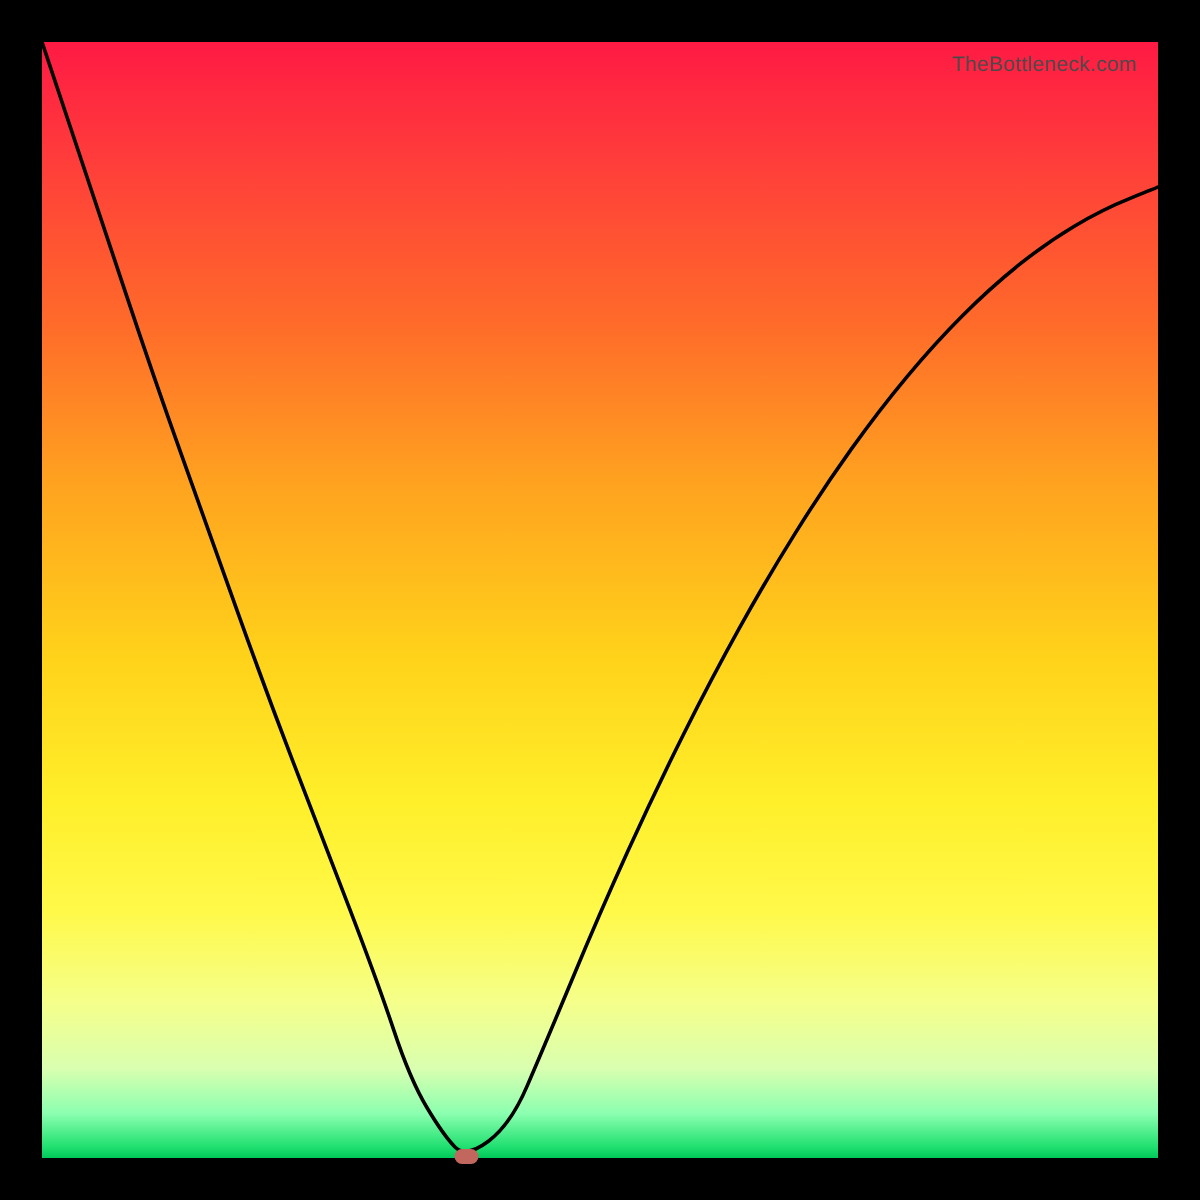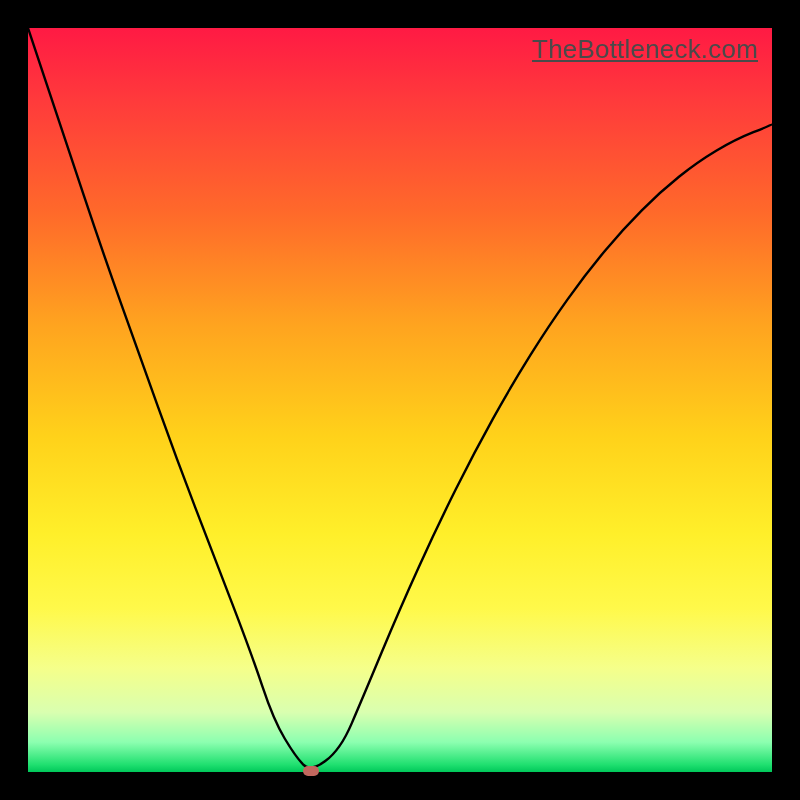--- a/index.html
+++ b/index.html
@@ -29,26 +29,25 @@
       #8cffb0 96%,
       #20e070 99%,
       #00c85a 100%
     );
   }
   .watermark {
     position: absolute;
     top: 6px;
     right: 14px;
     font-family: Arial, Helvetica, sans-serif;
-    font-size: 26px;
+    font-size: 14px;
     font-weight: 500;
     color: #4a4a4a;
     letter-spacing: 0.2px;
     pointer-events: none;
-    text-decoration: underline;
   }
   svg.curve {
     position: absolute;
     left: 0; top: 0;
     width: 100%; height: 100%;
   }
   .marker {
     position: absolute;
     width: 16px;
     height: 10px;

